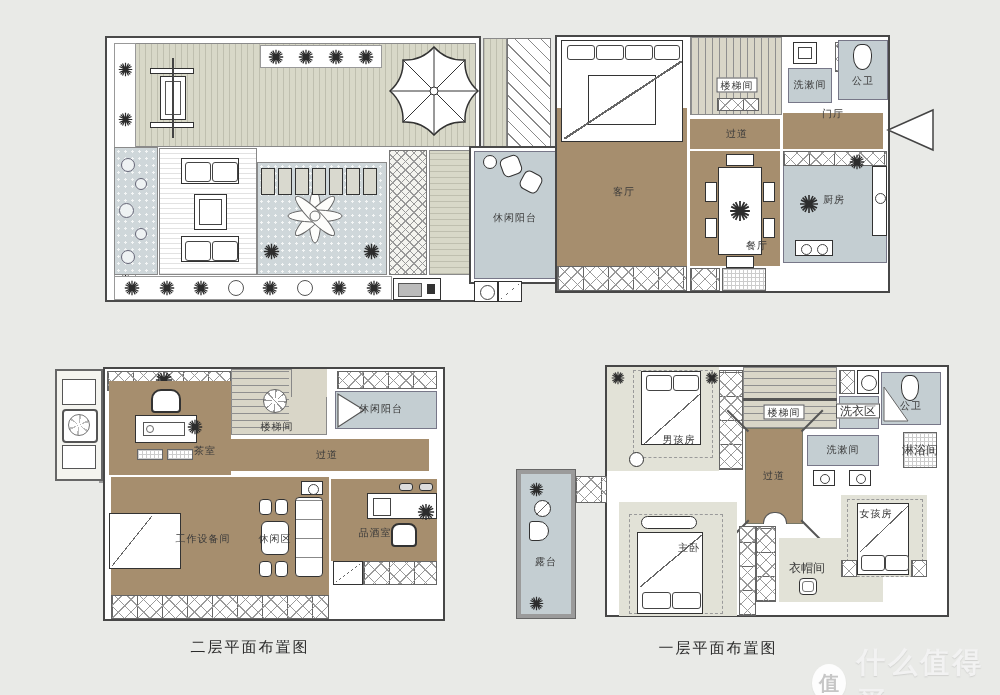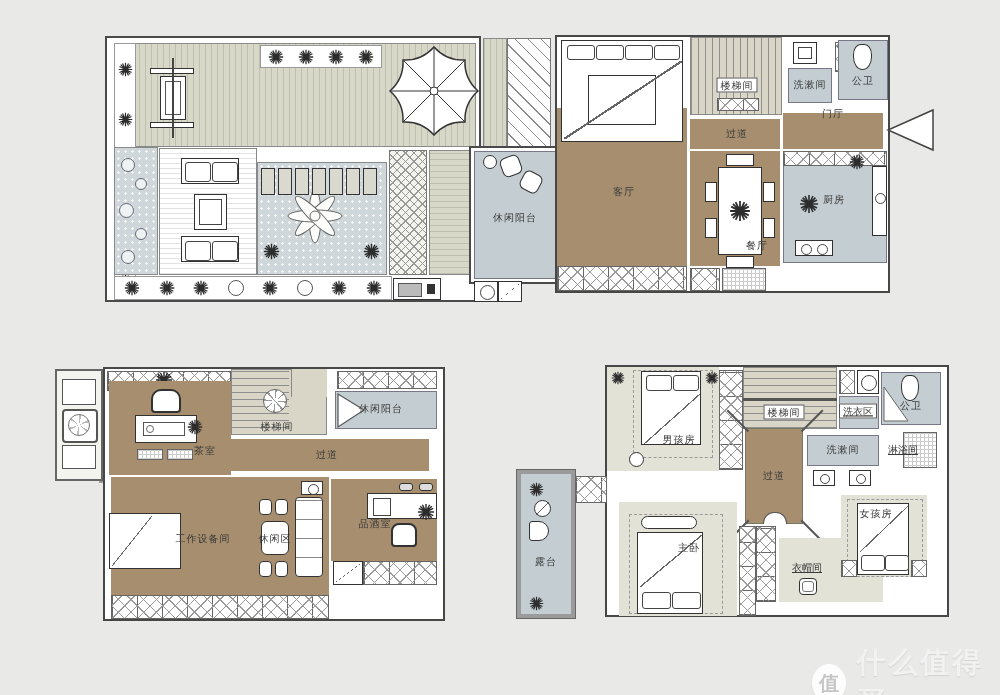--- a/index.html
+++ b/index.html
@@ -10,21 +10,21 @@
   .body{background:#fff;border:2.5px solid #474747;}
   .brown{background:#a68e6e;}
   .blue{background:#c4ced2;}
   .beige{background:#e2e2d7;}
   .stair{background:#d9d6c8;border:1px solid #8a8a8a;}
   .gray{background:#9b9b9b;}
   .furn{position:absolute;box-sizing:border-box;background:#fff;border:1.5px solid #323232;}
   .lbl{position:absolute;transform:translate(-50%,-50%);font-size:10px;color:#3a3a3a;
        white-space:nowrap;letter-spacing:1px;z-index:30;}
   .lblb{background:#fff;border:1px solid #555;padding:0 3px;line-height:13px;}
-  .tiny{font-size:10px;letter-spacing:0;text-decoration:underline;}
+  .tiny{font-size:12px;letter-spacing:0;}
   .xpat{background-color:#fff;border:1px solid #666;background-image:
         repeating-linear-gradient(45deg,transparent 0 8px,#9a9a9a 8px 9px),
         repeating-linear-gradient(-45deg,transparent 0 8px,#9a9a9a 8px 9px),
         repeating-linear-gradient(90deg,#666 0 1px,transparent 1px 25px);}
   .xpatv{background-color:#fff;border:1px solid #666;background-image:
         repeating-linear-gradient(45deg,transparent 0 8px,#9a9a9a 8px 9px),
         repeating-linear-gradient(-45deg,transparent 0 8px,#9a9a9a 8px 9px),
         repeating-linear-gradient(0deg,#666 0 1px,transparent 1px 24px);}
   .deck{background-color:#d8d8c8;border:1px solid #8a8a8a;background-image:
         repeating-linear-gradient(90deg,#bfbfaf 0 1px,transparent 1px 6px);}
@@ -353,22 +353,23 @@
         <div class="fold" style="left:2px;top:2px;right:2px;bottom:2px"></div>
       </div>
     <div class="a xpat" style="left:308px;top:198px;width:74px;height:24px"></div>
 
     <span class="lbl" style="left:150px;top:88px">茶室</span>
     <span class="lbl" style="left:222px;top:64px">楼梯间</span>
     <span class="lbl" style="left:326px;top:46px">休闲阳台</span>
     <span class="lbl" style="left:272px;top:92px">过道</span>
     <span class="lbl" style="left:148px;top:176px">工作设备间</span>
     <span class="lbl" style="left:220px;top:176px">休闲区</span>
-    <span class="lbl" style="left:320px;top:161px">品酒室</span>
+    <span class="lbl" style="left:320px;top:170px">品酒室</span>
   </div>
+  <div class="title" style="left:100px;top:638px">二层平面布置图</div>
 
   <div class="plan" id="p3" style="left:517px;top:358px;width:435px;height:268px">
 
     <div class="a body" style="left:88px;top:7px;width:344px;height:252px"></div>
 
     <div class="a blue" style="left:0;top:112px;width:58px;height:148px;border:4px solid #9b9b9b;box-shadow:0 0 0 1px #666"></div>
     <svg class="a" style="left:12px;top:124px" width="15" height="15" viewBox="0 0 20 20">
         <use href="#plant"></use>
       </svg>
     <div class="furn round" style="left:17px;top:142px;width:17px;height:17px">
@@ -453,25 +454,26 @@
       <div class="pil" style="left:27px;bottom:3px;width:22px;height:14px"></div>
     </div>
     <div class="a xpat" style="left:324px;top:202px;width:16px;height:17px"></div>
     <div class="a xpat" style="left:394px;top:202px;width:16px;height:17px"></div>
 
     <span class="lbl" style="left:162px;top:82px">男孩房</span>
     <span class="lbl lblb" style="left:267px;top:54px">楼梯间</span>
     <span class="lbl lblb tiny" style="left:341px;top:53px">洗衣区</span>
     <span class="lbl" style="left:394px;top:48px">公卫</span>
     <span class="lbl" style="left:326px;top:92px">洗漱间</span>
-    <span class="lbl tiny" style="left:386px;top:92px">淋浴间</span>
+    <span class="lbl tiny" style="left:403px;top:92px">淋浴间</span>
     <span class="lbl" style="left:257px;top:118px">过道</span>
     <span class="lbl" style="left:29px;top:204px">露台</span>
     <span class="lbl" style="left:172px;top:190px">主卧</span>
     <span class="lbl tiny" style="left:290px;top:210px">衣帽间</span>
     <span class="lbl" style="left:359px;top:156px">女孩房</span>
   </div>
+  <div class="title" style="left:568px;top:639px">一层平面布置图</div>
 
   <div id="wm">
     <div class="badge">值</div>
     <div class="wtxt">什么值得买</div>
   </div>
 </div>
 
 </body></html>

